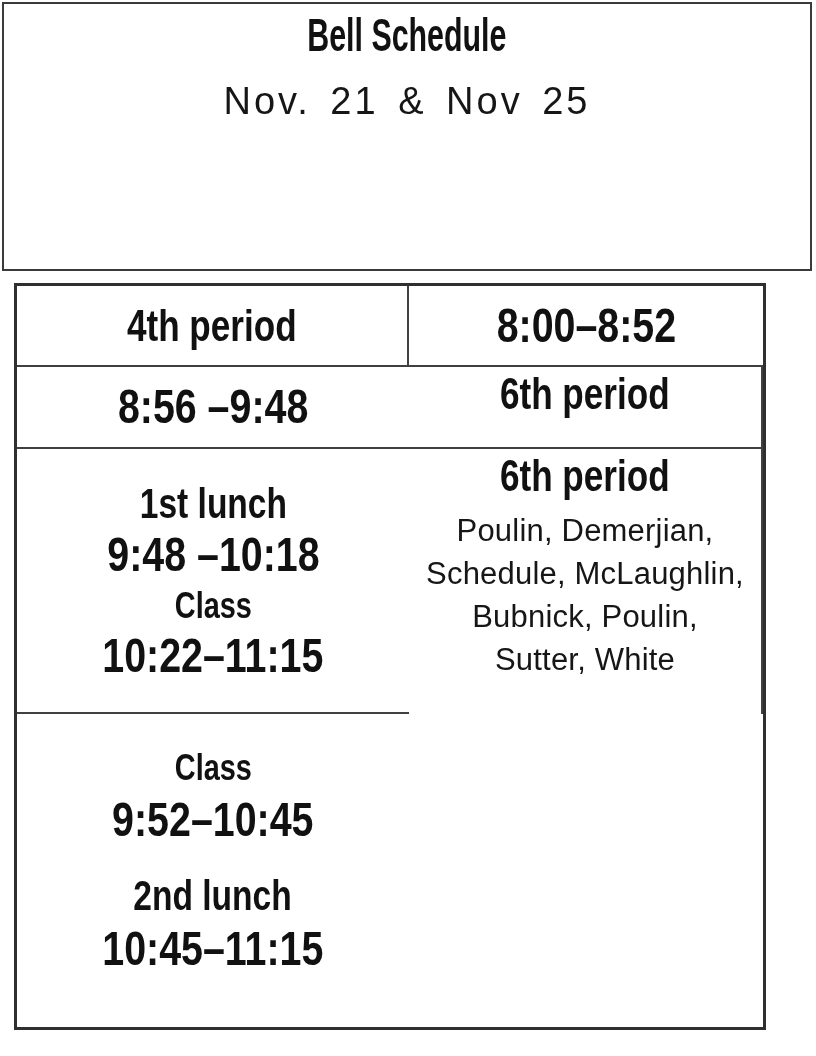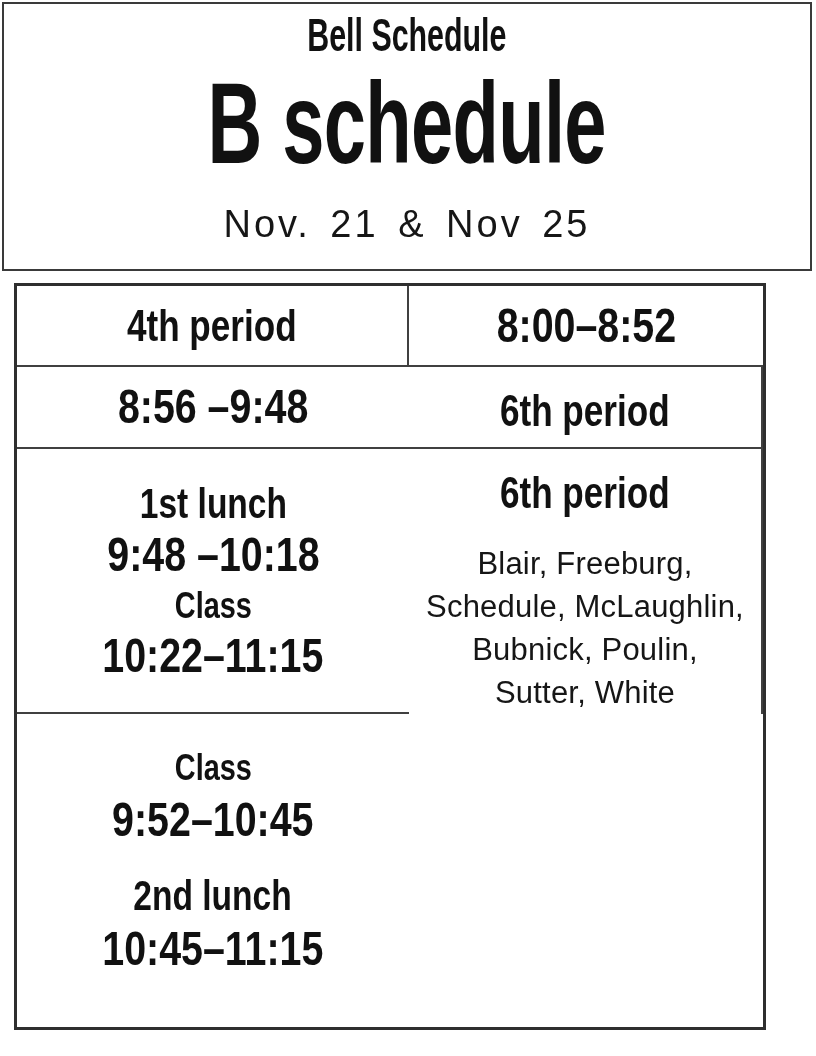--- a/index.html
+++ b/index.html
@@ -30,43 +30,40 @@
     position:absolute;left:14px;top:283px;width:752px;height:747px;
     border:3px solid #2f2f2f;box-sizing:border-box;background:#ffffff;
     display:grid;grid-template-columns:392px 1fr;grid-template-rows:81px 82px 265px 1fr;
   }
   .cell{
     box-sizing:border-box;display:flex;flex-direction:column;
     align-items:center;justify-content:center;text-align:center;overflow:hidden;
   }
   .cell.col-left{border-right:2px solid #404040;}
   .cell.rb{border-bottom:2px solid #404040;}
-  .cell.top-align{justify-content:flex-start;padding-top:19px;gap:16px;}
+  .cell.top-align{justify-content:flex-start;padding-top:2px;}
   .cell.lift{padding-bottom:20px;}
 
   .h-period{font-size:45px;line-height:1.1;font-weight:700;}
   .t-time{font-size:48px;line-height:1;font-weight:700;}
   .h-lunch{font-size:43px;line-height:1;font-weight:700;}
   .t-class{font-size:37px;line-height:1;font-weight:700;}
   .teacher-line{font-size:31px;line-height:43px;font-weight:400;color:#161616;letter-spacing:0.2px;}
   .teacher-block{margin-top:8px;display:flex;flex-direction:column;align-items:center;}
 
   .g6{margin-top:6px;} .g8{margin-top:8px;} .g10{margin-top:10px;} .g30{margin-top:30px;}
 </style>
 </head>
 <body>
 
 <div class="page">
 
   <header class="header-box">
     <div class="kicker-line">
       <span class="cx cx66">Bell Schedule</span>
-    </div>
-    <div class="title-line">
-      <span class="cx cx66">B schedule</span>
     </div>
     <div class="dates-line">Nov. 21 &amp; Nov 25</div>
   </header>
 
   <div class="schedule-table">
 
     <div class="cell col-left rb">
       <span class="h-period cx cx78">4th period</span>
     </div>
     <div class="cell rb">
@@ -83,21 +80,21 @@
     <div class="cell rb">
       <span class="h-lunch cx cx78">1st lunch</span>
       <span class="t-time g6 cx cx82">9:48 –10:18</span>
       <span class="t-class g8 cx cx78">Class</span>
       <span class="t-time g8 cx cx82">10:22–11:15</span>
     </div>
 
     <div class="cell col-left top-align">
       <span class="h-period cx cx78">6th period</span>
       <div class="teacher-block">
-        <span class="teacher-line">Blair, Freeburg,</span>
+        <span class="teacher-line">Poulin, Demerjian,</span>
         <span class="teacher-line">Schedule, McLaughlin,</span>
         <span class="teacher-line">Bubnick, Poulin,</span>
         <span class="teacher-line">Sutter, White</span>
       </div>
     </div>
     <div class="cell lift">
       <span class="t-class cx cx78">Class</span>
       <span class="t-time g10 cx cx82">9:52–10:45</span>
       <span class="h-lunch g30 cx cx78">2nd lunch</span>
       <span class="t-time g8 cx cx82">10:45–11:15</span>

